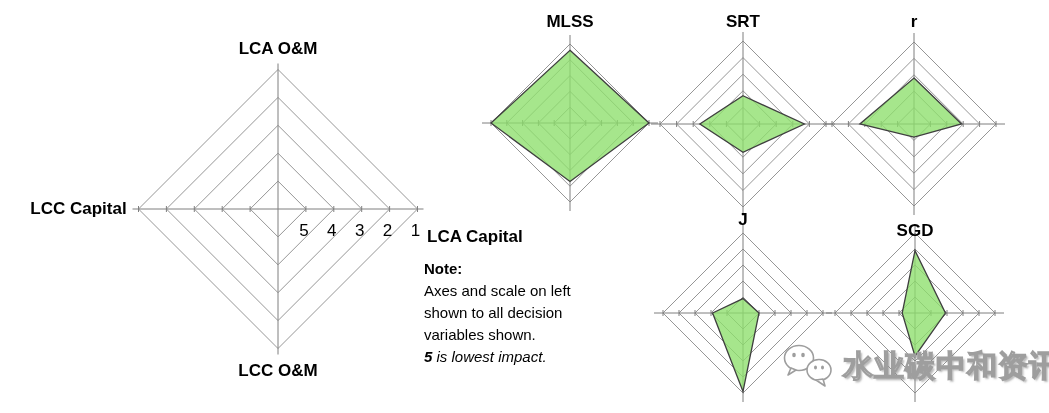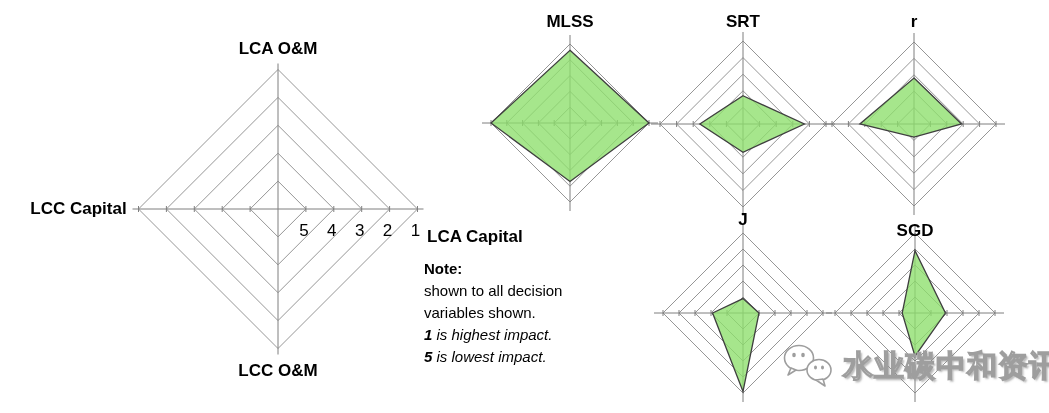--- a/index.html
+++ b/index.html
@@ -91,23 +91,23 @@
       <text x="287.5" y="177" text-anchor="middle" font-size="17" fill="#000000" font-family="&quot;Liberation Sans&quot;, sans-serif">1</text>
     </svg>
 
   <div class="axis-label centered" style="left:278px;top:40px;">LCA O&amp;M</div>
   <div class="axis-label" style="left:427px;top:200px;margin-top:28px;">LCA Capital</div>
   <div class="axis-label centered" style="left:278px;top:362px;">LCC O&amp;M</div>
   <div class="axis-label" style="left:28px;top:200px;width:101px;text-align:center;">LCC Capital</div>
 
   <div class="note">
     <div class="note-title">Note:</div>
+    <div>Axes and scale on left</div>
     <div>shown to all decision</div>
     <div>variables shown.</div>
-    <div class="em"><b>1</b><span> is highest impact.</span></div>
     <div class="em"><b>5</b><span> is lowest impact.</span></div>
   </div>
 
   <div class="chart-title" style="left:570px;top:13px;">MLSS</div>
   <div class="chart-title" style="left:743px;top:13px;">SRT</div>
   <div class="chart-title" style="left:914px;top:13px;">r</div>
   <div class="chart-title" style="left:743px;top:211px;">J</div>
   <div class="chart-title" style="left:915px;top:202px;margin-top:20px;">SGD</div>
 
   <svg id="radar-mlss" class="radar-svg" style="left:475px;top:28px;" width="190" height="190">

